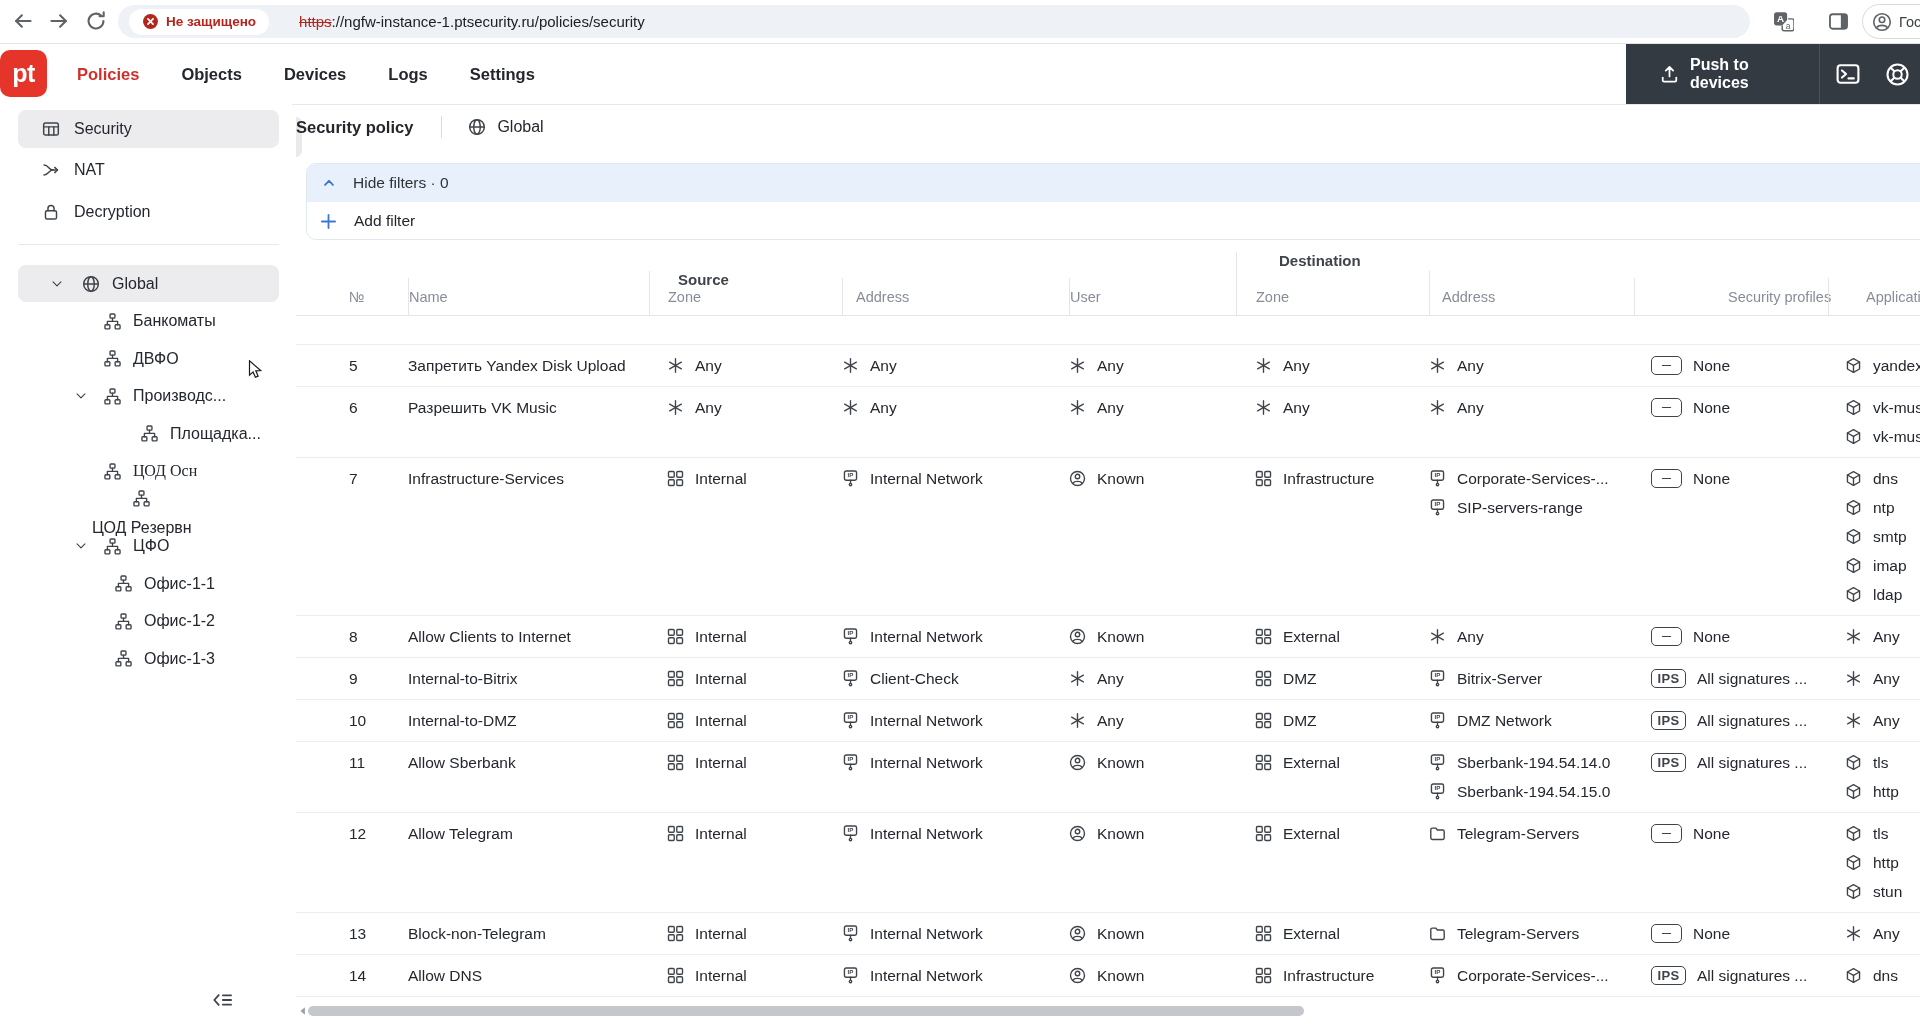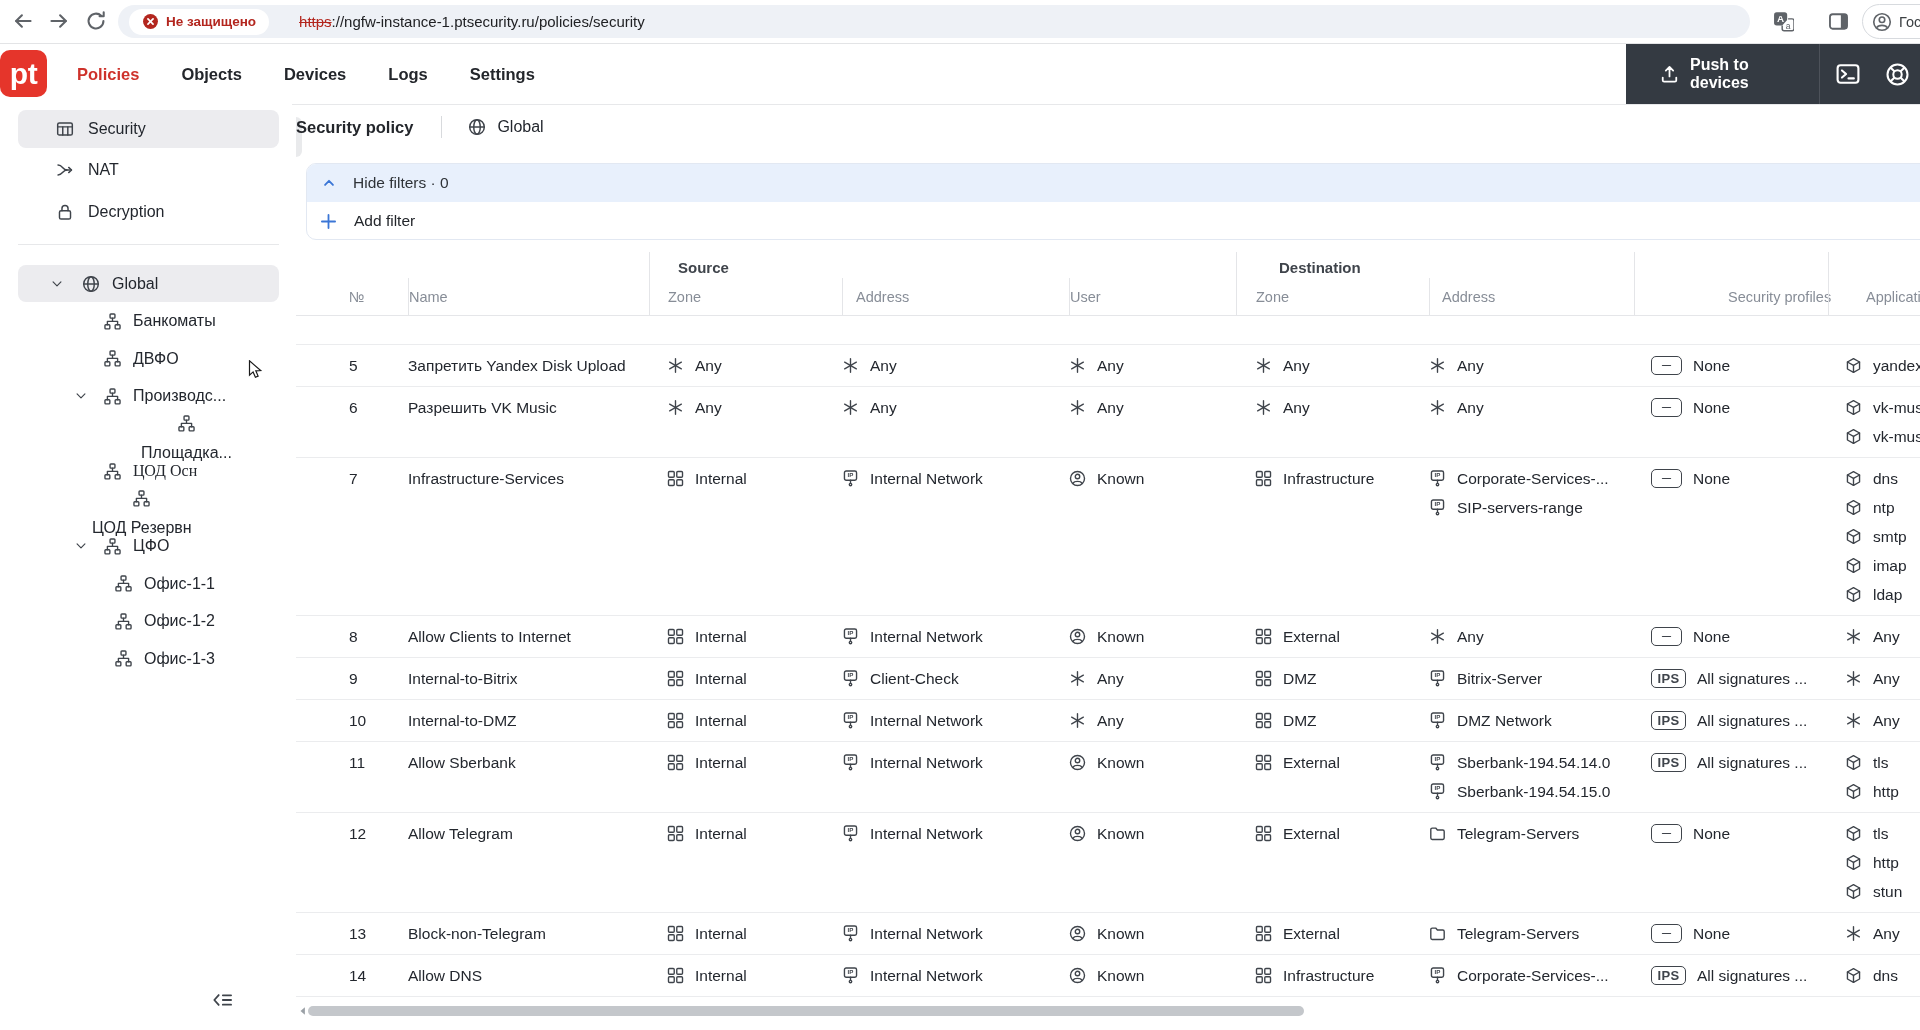--- a/index.html
+++ b/index.html
@@ -16,32 +16,32 @@
   #sec-capsule{display:flex;align-items:center;gap:7px;background:#fff;border-radius:13px;height:26px;padding:0 13px;margin-left:11px;}
   #sec-capsule .lbl{color:#b3261e;font-size:13.5px;font-weight:600;}
   #url-text{margin-left:30px;font-size:15px;color:#202124;white-space:nowrap;}
   #url-scheme{color:#b3261e;text-decoration:line-through;}
   #profile-pill{position:absolute;left:1862px;top:4px;width:110px;height:35px;border:1px solid #d7dade;border-radius:18px;display:flex;align-items:center;gap:7px;padding-left:9px;background:#fff;box-sizing:border-box;}
   #profile-pill .lbl{font-size:14.5px;color:#3c4043;}
 
   
   #app-header{position:absolute;left:0;top:44px;width:1920px;height:60px;background:#fff;border-bottom:1px solid #e7e8ea;}
   #logo{position:absolute;left:0;top:6px;width:47px;height:47px;background:#e5352b;border-radius:10px;color:#fff;
-        display:flex;align-items:center;justify-content:center;font-size:30px;font-weight:700;letter-spacing:-.5px;}
+        display:flex;align-items:center;justify-content:center;font-size:25px;font-weight:700;letter-spacing:-.5px;}
   #main-nav{position:absolute;left:77px;top:0;height:60px;display:flex;align-items:center;gap:42px;}
   .nav-item{font-size:16.5px;font-weight:600;color:#23262b;cursor:pointer;white-space:nowrap;}
   .nav-item.active{color:#ce322b;}
   #dark-toolbar{position:absolute;right:0;top:0;width:294px;height:60px;background:#343a42;display:flex;align-items:center;}
   #push-btn{display:flex;align-items:center;gap:11px;color:#fff;font-size:16px;font-weight:600;padding:0 24px 0 34px;height:100%;cursor:pointer;}
   #tb-divider{width:1px;height:60px;background:#4d525a;}
   #dark-toolbar .tool{width:62px;display:flex;align-items:center;justify-content:center;cursor:pointer;}
 
   
   #sidebar{position:absolute;left:0;top:104px;width:292px;bottom:0;background:#fff;}
-  .sb-item{position:absolute;left:18px;width:261px;height:38px;border-radius:8px;display:flex;align-items:center;gap:14px;padding-left:38px;box-sizing:border-box;font-size:16px;cursor:pointer;}
+  .sb-item{position:absolute;left:18px;width:261px;height:38px;border-radius:8px;display:flex;align-items:center;gap:14px;padding-left:24px;box-sizing:border-box;font-size:16px;cursor:pointer;}
   .sb-item.active{background:#ececef;}
   #sb-divider{position:absolute;left:18px;right:13px;top:140px;height:1px;background:#e7e8ea;}
   .tree-item{position:absolute;height:37px;display:flex;align-items:center;gap:12px;font-size:16px;cursor:pointer;white-space:nowrap;}
   .tree-sel{position:absolute;left:18px;width:261px;height:37px;border-radius:8px;background:#ececef;}
   #collapse-btn{position:absolute;left:211px;top:885px;cursor:pointer;}
 
   
   #main{position:absolute;left:296px;top:104px;right:0;bottom:0;overflow:hidden;}
   #left-tab{position:absolute;left:-6px;top:13px;width:12px;height:40px;background:#e9eaec;border-radius:6px;}
   #breadcrumb{position:absolute;left:0;top:9px;height:28px;display:flex;align-items:center;}
@@ -280,21 +280,21 @@
         <span class="icn">
           <svg width="17" height="17" viewBox="0 0 16 16" fill="none" stroke="#3f444b" stroke-width="1.3" stroke-linecap="round" stroke-linejoin="round">
             <rect x="5.7" y="0.9" width="4.6" height="3.9" rx="0.8"></rect>
             <rect x="0.9" y="11" width="4.6" height="3.9" rx="0.8"></rect>
             <rect x="10.5" y="11" width="4.6" height="3.9" rx="0.8"></rect>
             <path d="M8 4.8 V7.9 M3.2 11 V7.9 H12.8 V11"></path>
           </svg>
         </span>
         <span>Производс...</span>
       </div>
-      <div class="tree-item" style="top: 311px; left: 141px; flex-direction: column;">
+      <div class="tree-item" style="top: 311px; left: 141px;">
         <span class="icn">
           <svg width="17" height="17" viewBox="0 0 16 16" fill="none" stroke="#3f444b" stroke-width="1.3" stroke-linecap="round" stroke-linejoin="round">
             <rect x="5.7" y="0.9" width="4.6" height="3.9" rx="0.8"></rect>
             <rect x="0.9" y="11" width="4.6" height="3.9" rx="0.8"></rect>
             <rect x="10.5" y="11" width="4.6" height="3.9" rx="0.8"></rect>
             <path d="M8 4.8 V7.9 M3.2 11 V7.9 H12.8 V11"></path>
           </svg>
         </span>
         <span>Площадка...</span>
       </div>
@@ -415,22 +415,22 @@
           </svg>
         </span>
       <span>Add filter</span>
     </div>
   </div>
 
   <div id="table">
     <div class="tgrid ghead">
       <div></div>
         <div></div>
+      <div class="gcell bl g-dst" style="grid-column:6 / span 2">Destination</div>
       <div class="gcell bl g-src" style="grid-column:3 / span 3">Source</div>
-      <div class="gcell bl g-dst" style="grid-column:6 / span 2">Destination</div>
       <div class="bl"></div>
         <div class="bl"></div>
     </div>
     <div class="tgrid chead" id="col-head">
         <div class="hcell h-num">№</div>
         <div class="hcell  bl">Name</div>
         <div class="hcell h-zone bl">Zone</div>
         <div class="hcell h-addr bl">Address</div>
         <div class="hcell  bl">User</div>
         <div class="hcell h-dzone bl">Zone</div>

